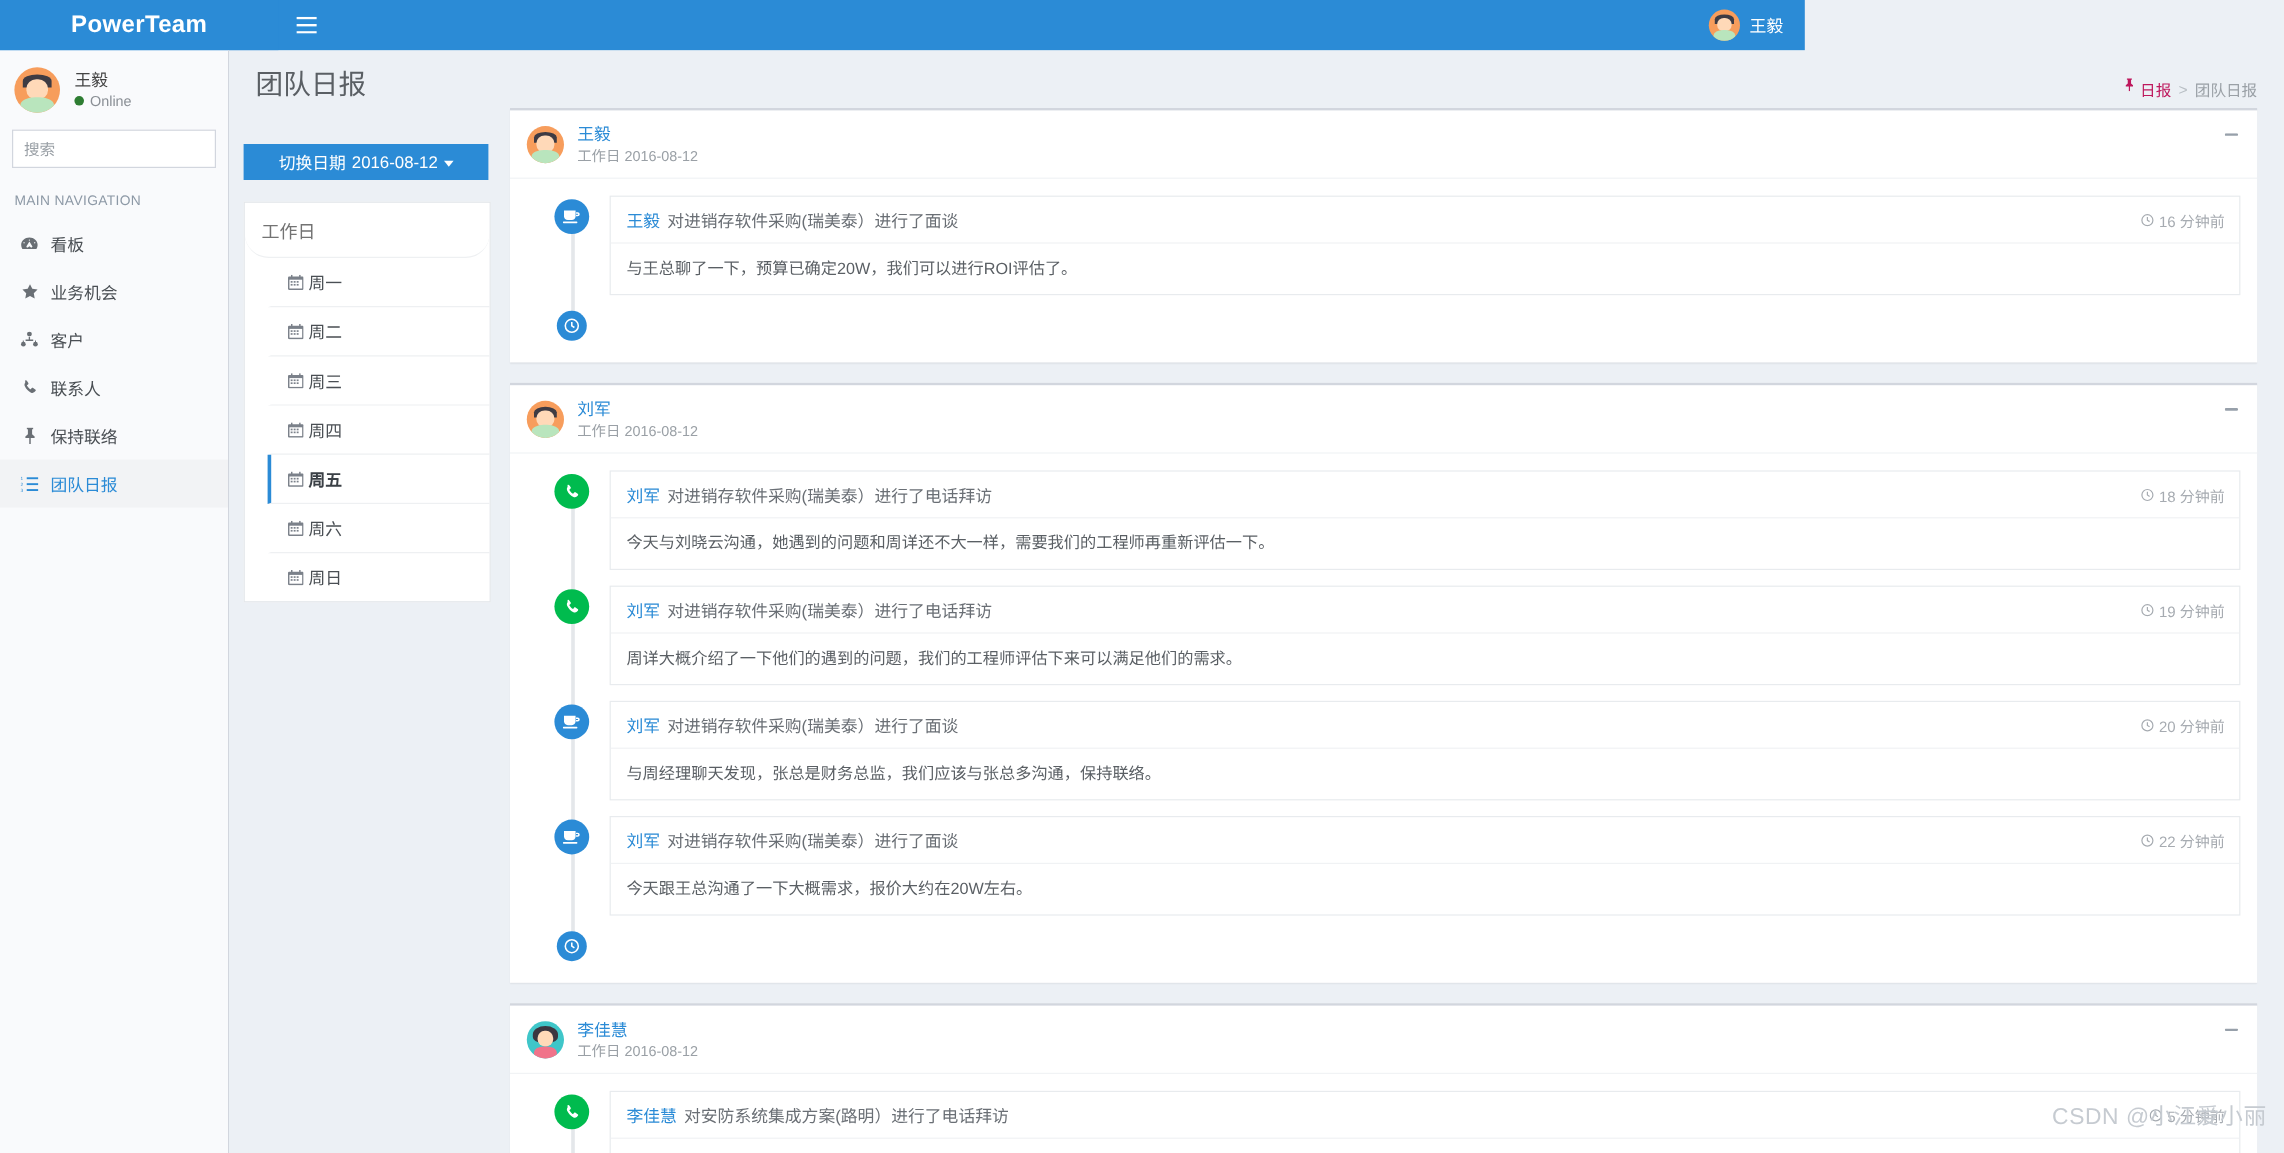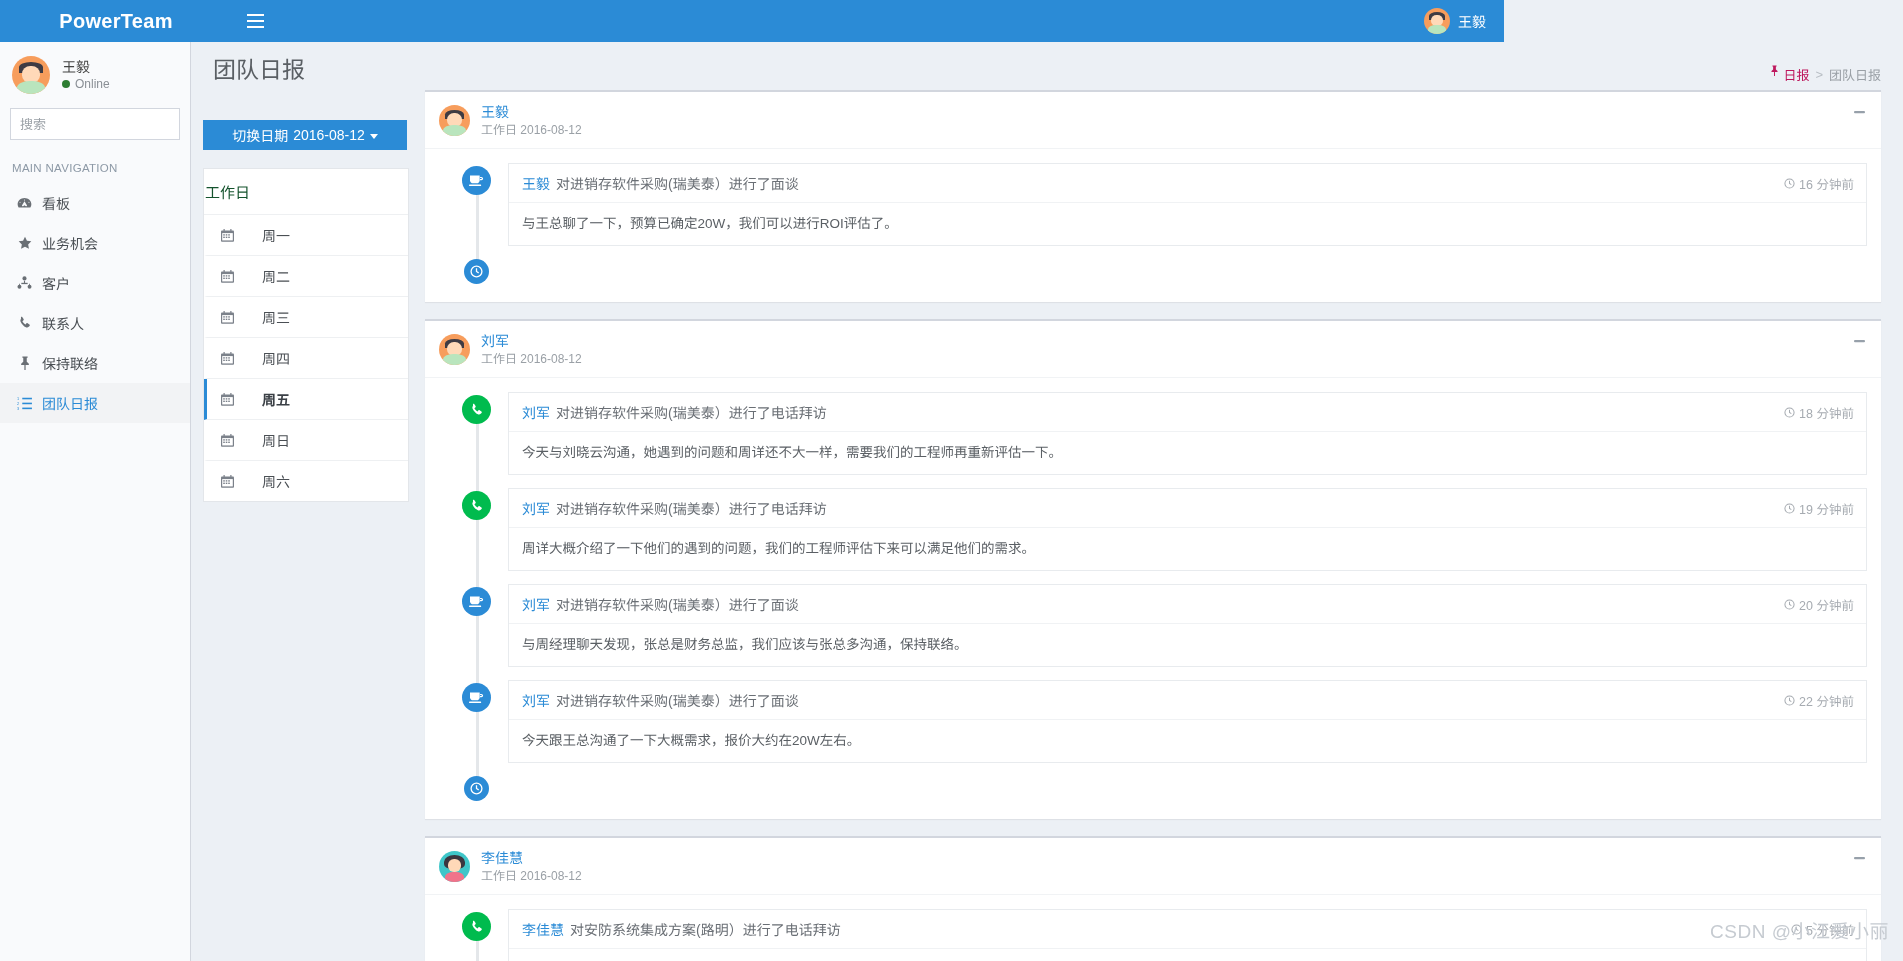--- a/index.html
+++ b/index.html
@@ -143,28 +143,30 @@
   .caret {
     width: 0; height: 0; border-left: 4px solid transparent;
     border-right: 4px solid transparent; border-top: 5px solid #fff;
     display: inline-block; margin-top: 2px;
   }
   .week-box {
     margin-top: 18px; background: #fff;
     border: 1px solid #e3e6ea; border-top: 1px solid #e3e6ea;
   }
   .week-title {
-    padding: 12px 1px; font-size: 15px; color: #14532d;
+    padding: 12px 14px; font-size: 15px; color: #737373;
     border-bottom: 1px solid #eef0f2;
+    border-radius: 20px;
   }
   .week-item {
-    display: flex; align-items: center; gap: 26px;
+    display: flex; align-items: center; gap: 2px;
     padding: 10px 14px; font-size: 14px; color: #4a4f54;
     border-bottom: 1px solid #eef0f2; cursor: pointer;
     border-left: 3px solid transparent;
+    margin-left: 19px;
   }
   .week-item:last-child { border-bottom: none; }
   .week-item .wi { color: #7b818a; font-size: 13px; width: 15px; display:flex; align-items:center;}
   .week-item.active {
     border-left: 3px solid #2b8bd6;
     font-weight: bold; color: #3b4046;
   }
 
   
   .rightcol { flex: 1; min-width: 0; }
@@ -496,39 +498,39 @@
               <rect x="2.4" y="5.6" width="1.7" height="1.5"></rect>
                 <rect x="5.1" y="5.6" width="1.7" height="1.5"></rect>
                 <rect x="7.8" y="5.6" width="1.7" height="1.5"></rect>
               <rect x="2.4" y="8.2" width="1.7" height="1.5"></rect>
                 <rect x="5.1" y="8.2" width="1.7" height="1.5"></rect>
                 <rect x="7.8" y="8.2" width="1.7" height="1.5"></rect>
               <rect x="2.7" y="0" width="1.3" height="3"></rect>
                 <rect x="10" y="0" width="1.3" height="3"></rect>
             </svg>
           </span>
-          <span>周日</span>
+          <span>周六</span>
         </div>
 
         <div class="week-item">
           <span class="wi">
             <svg width="13" height="13" viewBox="0 0 14 14" fill="currentColor">
               <rect x="0" y="1.6" width="14" height="12" rx="1"></rect>
               <rect x="1.3" y="4.4" width="11.4" height="7.9" fill="#fff"></rect>
               <rect x="2.4" y="5.6" width="1.7" height="1.5"></rect>
                 <rect x="5.1" y="5.6" width="1.7" height="1.5"></rect>
                 <rect x="7.8" y="5.6" width="1.7" height="1.5"></rect>
               <rect x="2.4" y="8.2" width="1.7" height="1.5"></rect>
                 <rect x="5.1" y="8.2" width="1.7" height="1.5"></rect>
                 <rect x="7.8" y="8.2" width="1.7" height="1.5"></rect>
               <rect x="2.7" y="0" width="1.3" height="3"></rect>
                 <rect x="10" y="0" width="1.3" height="3"></rect>
             </svg>
           </span>
-          <span>周六</span>
+          <span>周日</span>
         </div>
       </div>
     </div>
 
     <div class="rightcol">
 
       <div class="card">
         <div class="collapse-btn">
           <svg width="11" height="3" viewBox="0 0 11 3" fill="currentColor">
               <rect width="11" height="2.2" rx="1"></rect>

